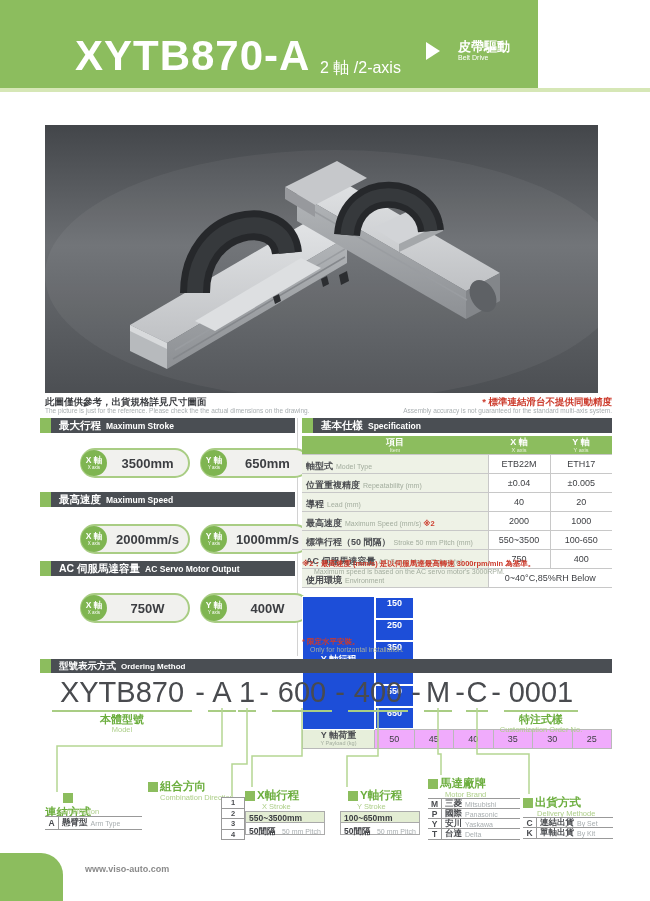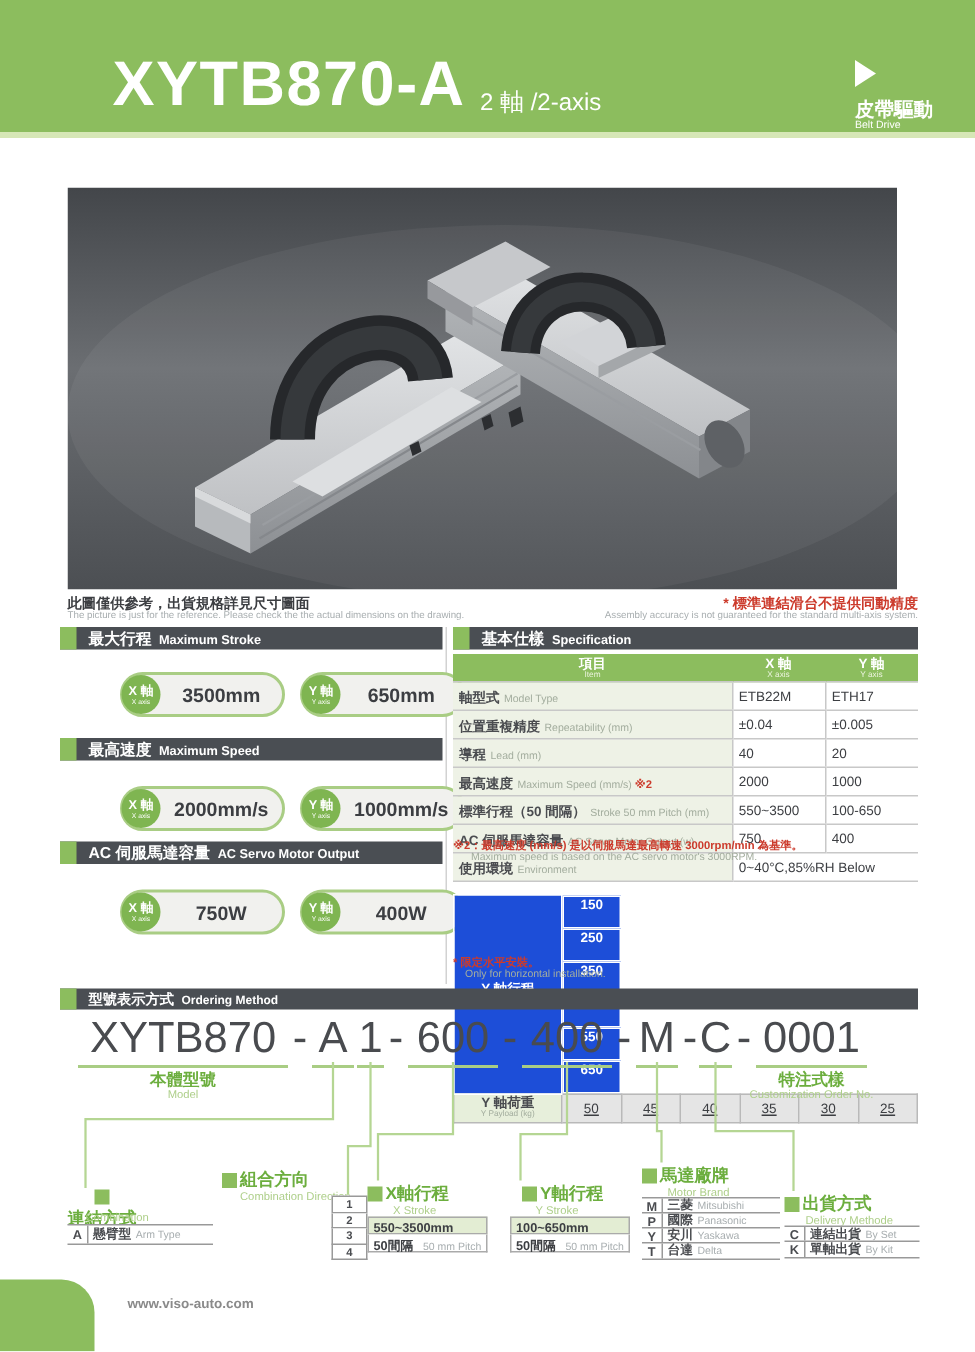--- a/index.html
+++ b/index.html
@@ -1,23 +1,23 @@
 <!DOCTYPE html>
 <html><head>
 <meta charset="utf-8">
 <style>
   html,body{margin:0;padding:0;background:#fff;}
   .page{position:relative;width:650px;height:901px;background:#fff;overflow:hidden;
         font-family:"Liberation Sans","DejaVu Sans",sans-serif;color:#46484c;}
   
-  .header{position:absolute;left:0;top:0;width:650px;height:88px;background:#8cbd5e;}
+  .header{position:absolute;left:0;top:0;width:538px;height:88px;background:#8cbd5e;}
   .header-line{position:absolute;left:0;top:88px;width:650px;height:4px;background:#d6e7b6;}
   .title{position:absolute;left:75px;top:32px;font-size:42px;font-weight:bold;color:#fff;letter-spacing:1px;}
   .subtitle{position:absolute;left:320px;top:58px;font-size:16px;color:#fff;}
-  .drive{position:absolute;right:28px;top:40px;display:flex;gap:8px;color:#fff;flex-direction:column;}
+  .drive{position:absolute;right:28px;top:40px;display:flex;align-items:center;gap:18px;color:#fff;}
   .drive-tri{width:0;height:0;border-left:14px solid #fff;border-top:9px solid transparent;border-bottom:9px solid transparent;}
   .drive-cn{font-size:13px;font-weight:bold;line-height:13px;}
   .drive-en{font-size:7px;line-height:9px;}
   
   .photo{position:absolute;left:45px;top:125px;width:553px;height:268px;}
   
   .cap-cn{position:absolute;left:45px;top:396px;font-size:9.5px;font-weight:bold;color:#3c3e42;}
   .cap-en{position:absolute;left:45px;top:407px;font-size:6.5px;color:#a8aeb0;}
   .warn-cn{position:absolute;right:38px;top:396px;font-size:9.5px;font-weight:bold;color:#cc3b2c;text-align:right;}
   .warn-en{position:absolute;right:38px;top:407px;font-size:6.5px;color:#a8aeb0;text-align:right;}
@@ -39,32 +39,32 @@
   .spec-table{position:absolute;left:302px;top:436px;width:310px;border-collapse:collapse;table-layout:fixed;}
   .spec-table td{border:1px solid #c8c8c8;border-left:none;border-right:none;padding:0 4px;height:14.5px;}
   .spec-table td.vline{border-left:1px solid #c8c8c8;}
   .spec-table tr.head td{background:#8cbd5e;border:none;height:18px;text-align:center;}
   .h-cn{font-size:9px;font-weight:bold;color:#fff;line-height:9px;display:block;}
   .h-en{font-size:5.5px;color:#eaf3dc;line-height:6px;display:block;}
   .lbl{background:#eef2e6;}
   .lbl .cn{font-size:9px;font-weight:bold;color:#4a4c50;}
   .lbl .en{font-size:7px;color:#a3ad9e;margin-left:3px;}
   .lbl .mark{font-size:7.5px;font-weight:bold;color:#cc3b2c;margin-left:2px;}
-  .val{text-align:left;font-size:9px;color:#3c3e42;background:#fff;}
+  .val{text-align:center;font-size:9px;color:#3c3e42;background:#fff;}
   
   .note-red{position:absolute;font-size:7.5px;font-weight:bold;color:#cc3b2c;}
   .note-grey{position:absolute;font-size:7px;color:#a3ad9e;}
   
   .pay-table{position:absolute;left:302px;top:596px;width:310px;border-collapse:collapse;table-layout:fixed;}
   .pay-table td{border:1px solid #b9b9b9;text-align:center;}
   .pay-table tr.head td{background:#1d4ed8;border-color:#fff;height:18px;}
   .pay-lbl{background:#e7efdb;}
   .pay-lbl .cn{font-size:9px;font-weight:bold;color:#4a4c50;display:block;line-height:9px;}
   .pay-lbl .en{font-size:5.5px;color:#a3ad9e;display:block;line-height:6px;}
-  .pay-val{font-size:9px;color:#3c3e42;height:16px;background:#e5e5e5;text-decoration:underline;}
+  .pay-val{font-size:9px;color:#3c3e42;height:16px;background:#f0abfc;}
   .pay-table tr.head td .h-cn{font-size:9px;}
   
   .seg{position:absolute;top:676px;text-align:center;font-size:29px;color:#494b4f;
        border-bottom:2px solid #a9cd84;padding-bottom:1px;}
   .dash{position:absolute;top:676px;text-align:center;font-size:29px;color:#494b4f;}
   .code-lab-cn{position:absolute;font-size:11px;font-weight:bold;color:#6cae3e;text-align:center;width:150px;}
   .code-lab-en{position:absolute;font-size:7.5px;color:#aecf8a;text-align:center;width:150px;}
   .connectors{position:absolute;left:0;top:706px;}
   
   .blk-title{position:absolute;display:flex;align-items:center;gap:2px;}

